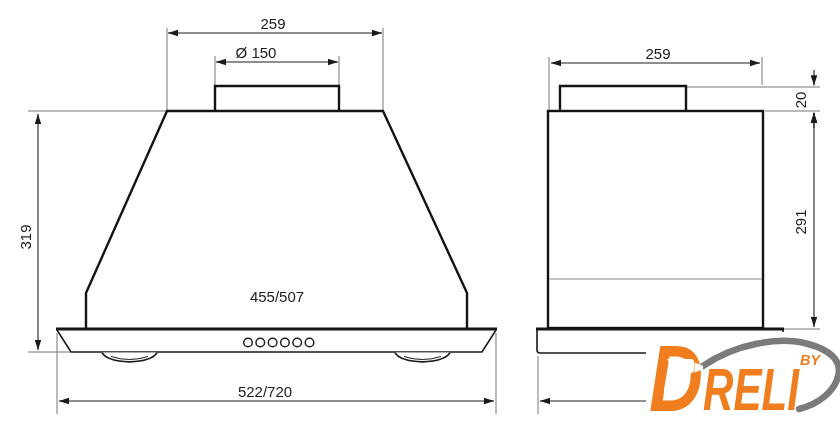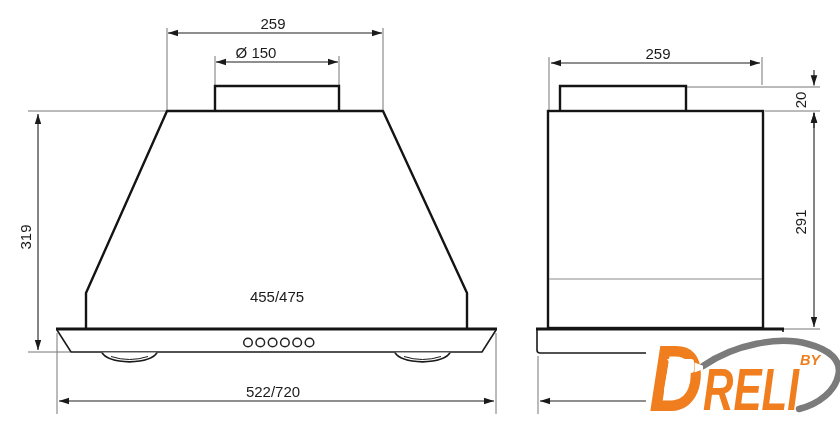--- a/index.html
+++ b/index.html
@@ -104,19 +104,19 @@
       <text x="703" y="410" font-size="59" font-weight="bold" font-style="italic" font-family="Liberation Sans, sans-serif" textLength="96" lengthAdjust="spacingAndGlyphs" fill="#F07E1E">RELI</text>
       <text x="800" y="365" font-size="14.5" font-weight="bold" font-style="italic" font-family="Liberation Sans, sans-serif" fill="#F07E1E">BY</text>
       <path d="M667,359 h24 a3,3 0 0 1 3,3 v8 a3,3 0 0 1 -3,3 h-9 l-4,17 a4,4 0 0 1 -4,3 h-7 a3,3 0 0 1 -3,-3.5 l5,-27.5 z
                M694.5,362.5 l8.5,3.2 v3.6 l-8.5,3.2 z" fill="#fff"></path>
     </g>
   </svg>
 
   <div class="lbl" style="left:273px;top:31px;">259</div>
   <div class="lbl" style="left:256px;top:60px;">Ø 150</div>
   <div class="lbl vert" style="left:25px;top:237px;">319</div>
-  <div class="lbl" style="left:277px;top:304px;">455/475</div>
-  <div class="lbl" style="left:273px;top:399px;">522/720</div>
+  <div class="lbl" style="left:277px;top:304px;">455/507</div>
+  <div class="lbl" style="left:265px;top:399px;">522/720</div>
   <div class="lbl" style="left:658px;top:61px;">259</div>
   <div class="lbl vert" style="left:800px;top:100px;">20</div>
   <div class="lbl vert" style="left:800px;top:222px;">291</div>
 
 </div>
 
 </body></html>

